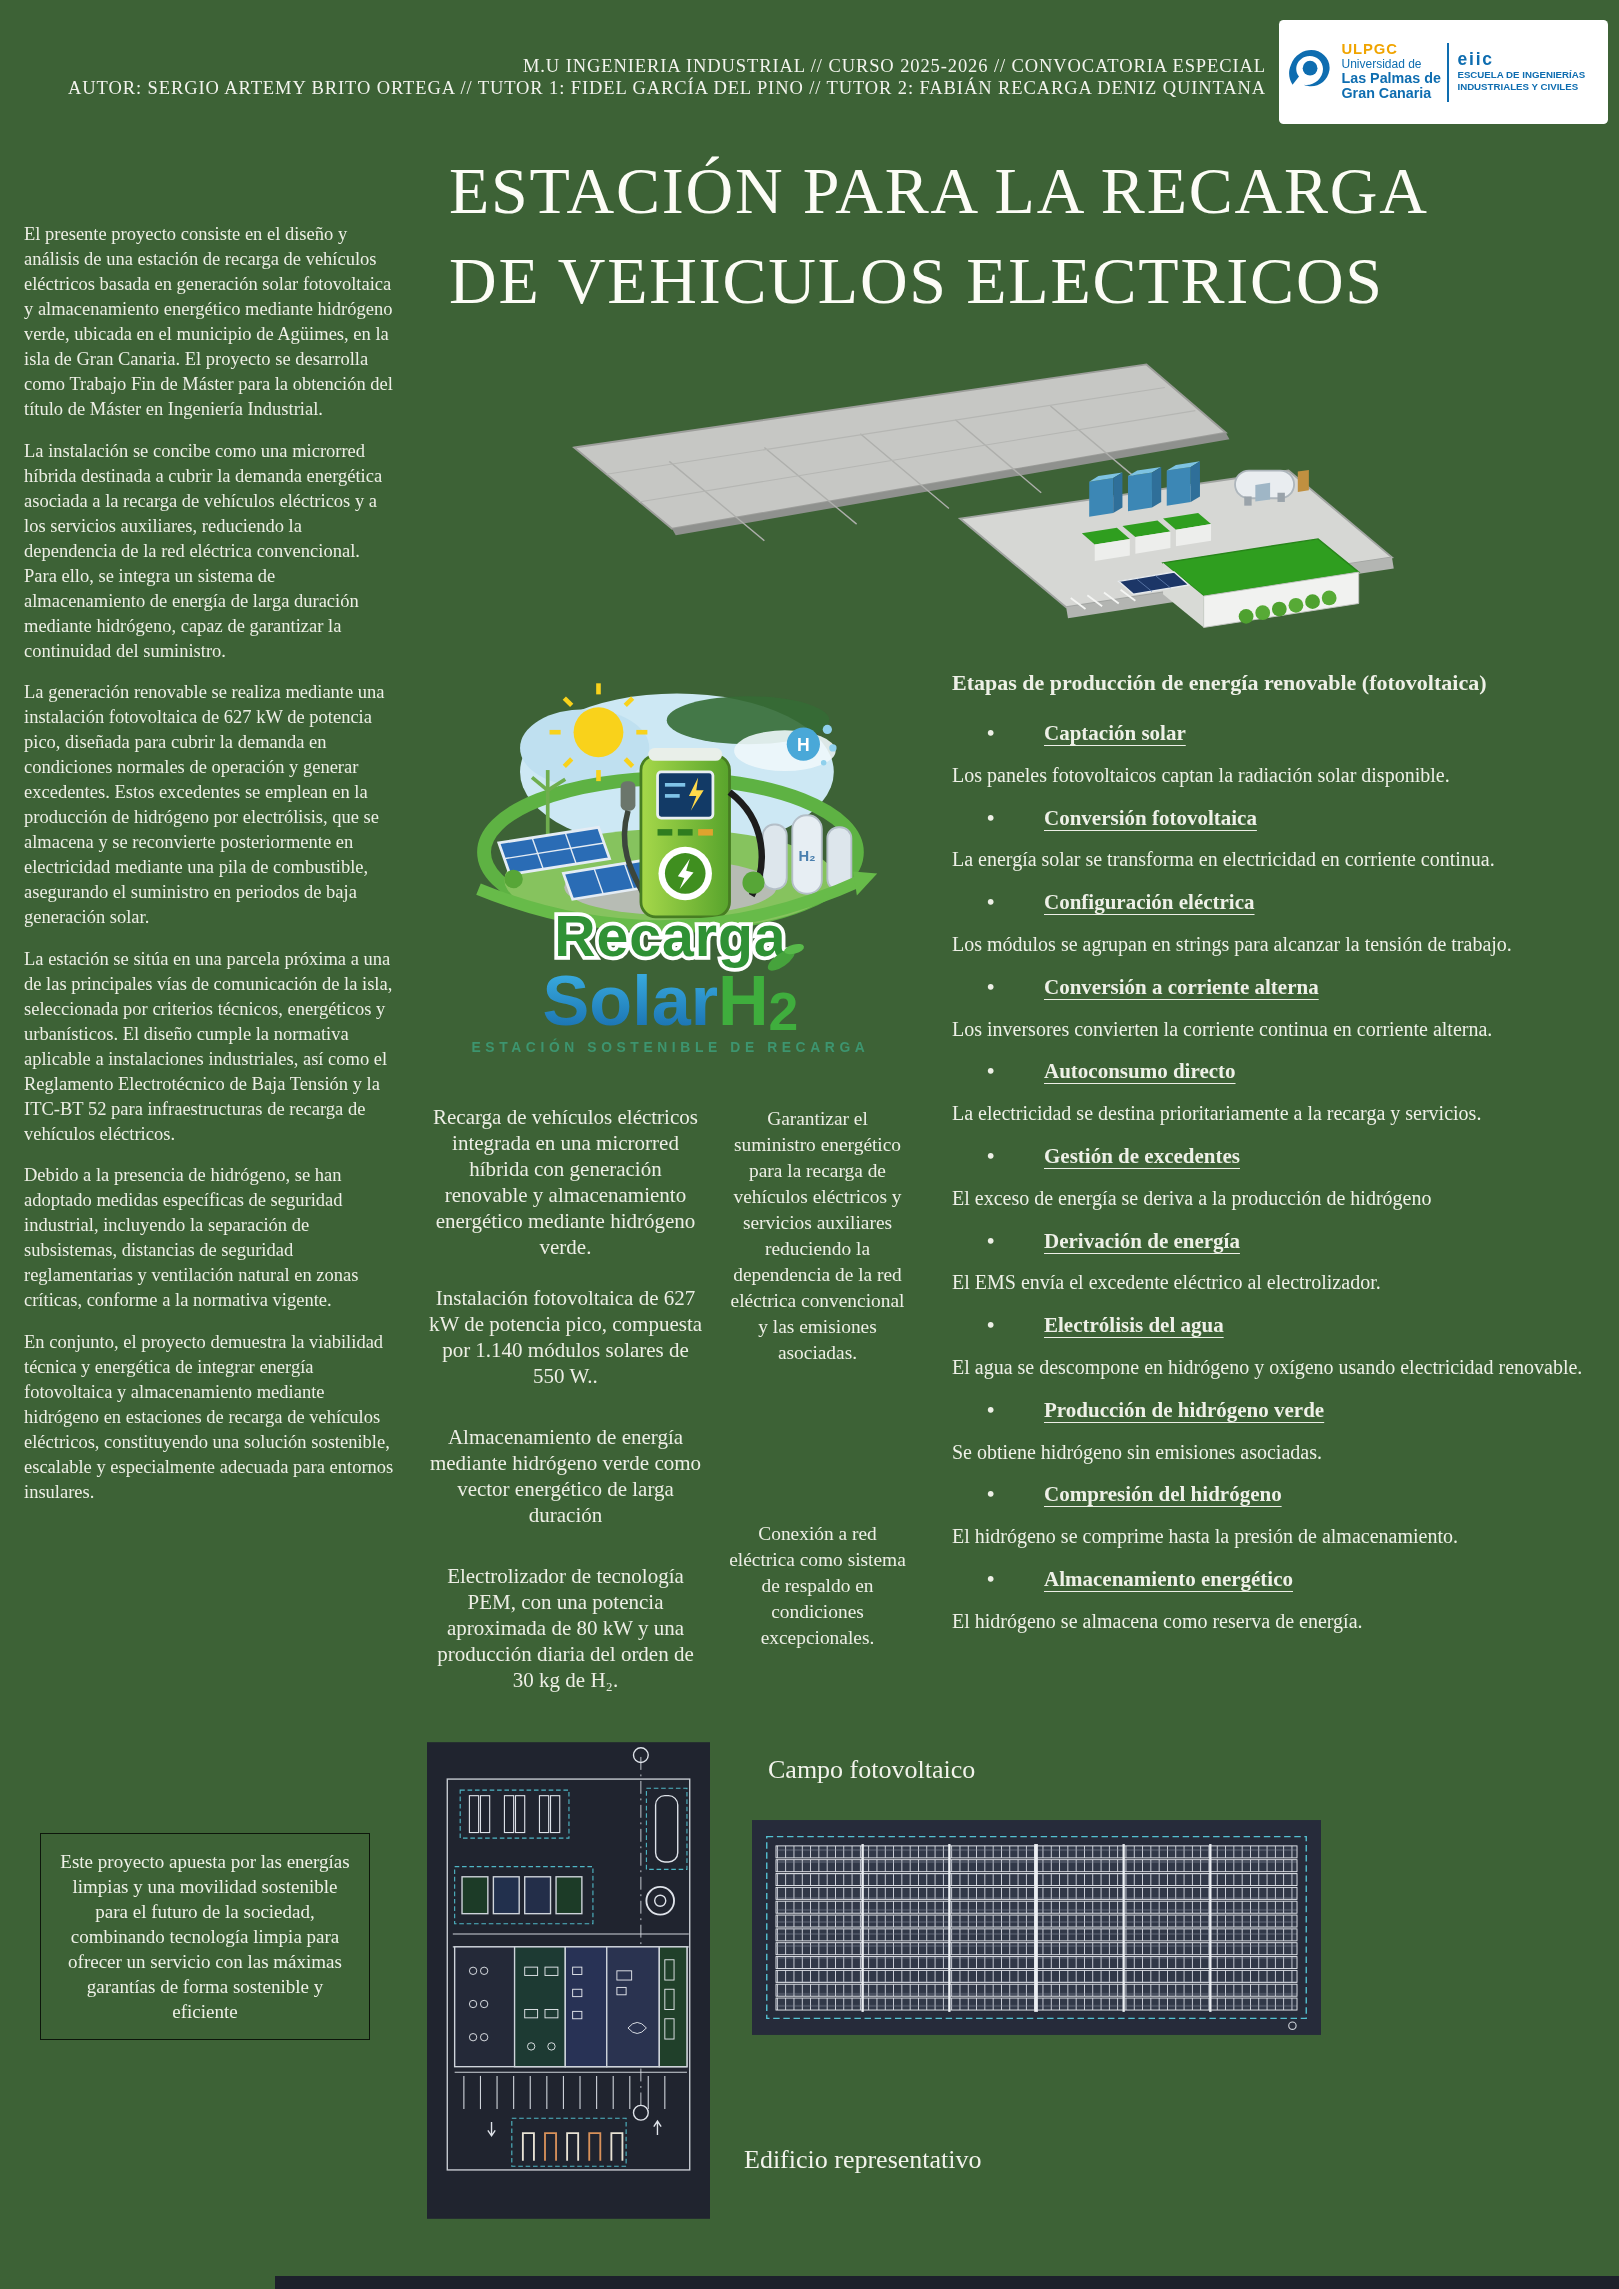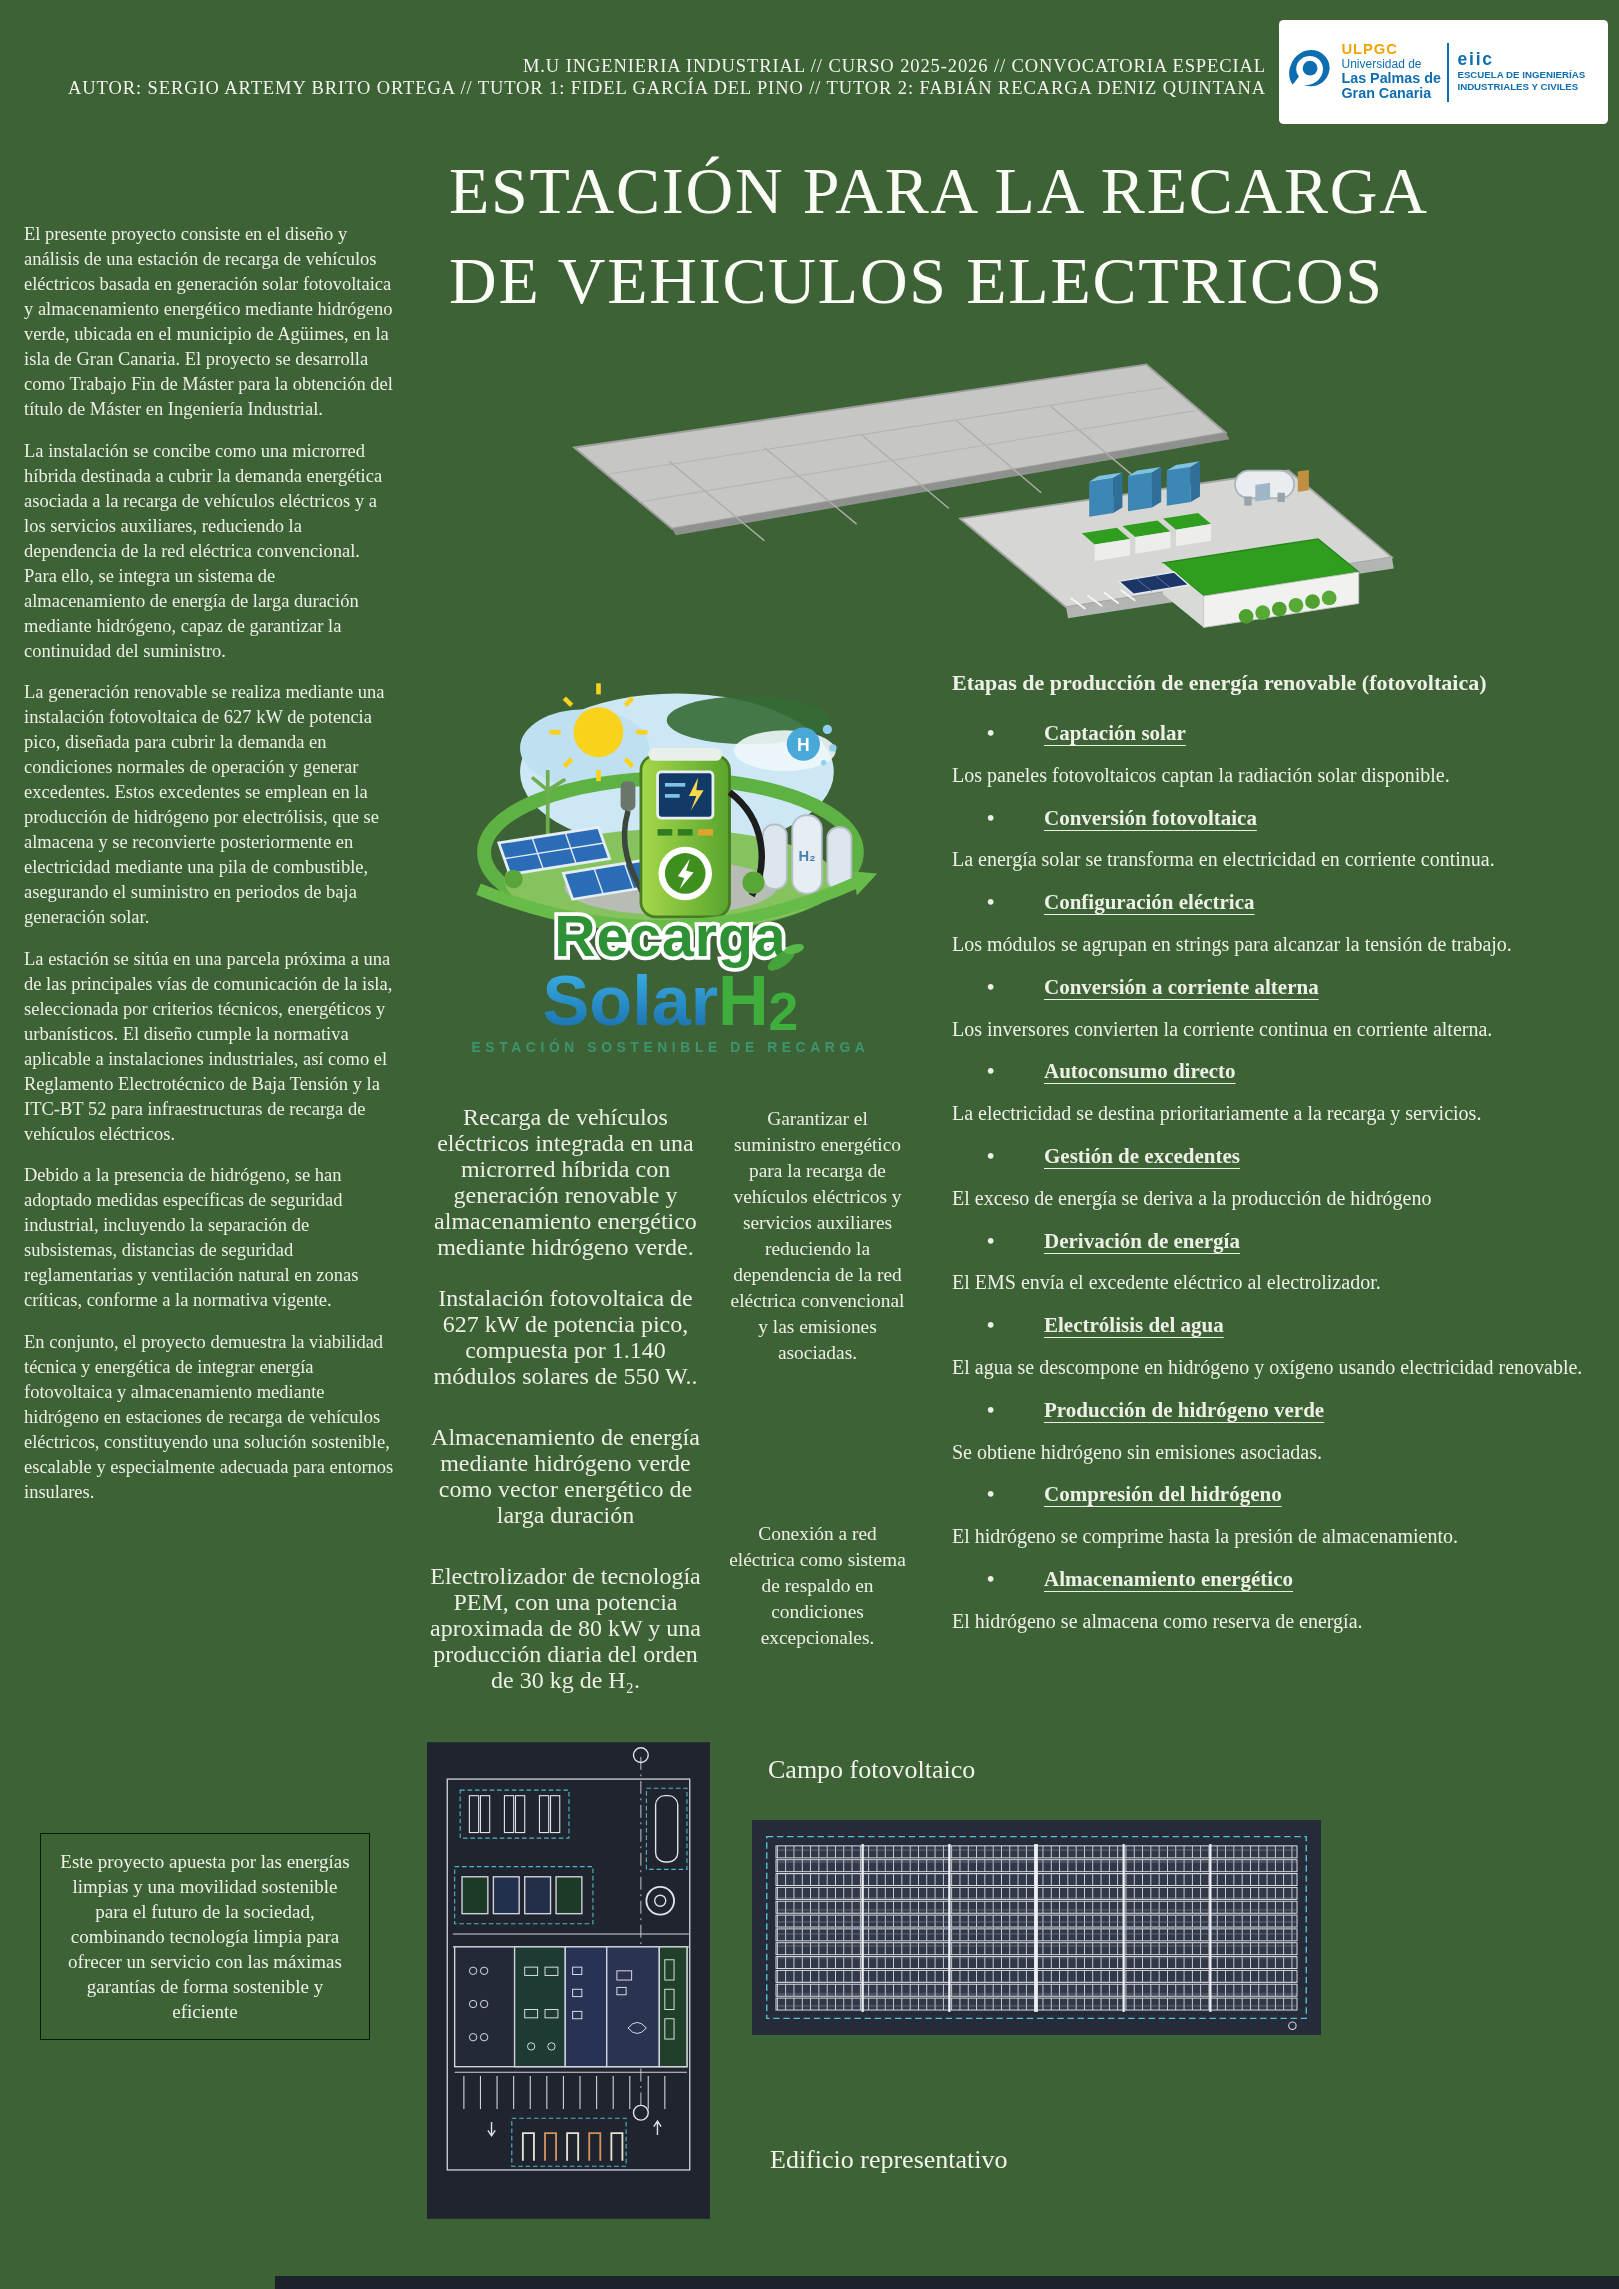--- a/index.html
+++ b/index.html
@@ -29,40 +29,40 @@
 
   
   .intro{position:absolute;left:24px;top:222px;width:371px;font-size:18.5px;line-height:25px;color:#edeee5;}
   .intro p{margin:0 0 16.6px 0;}
 
   
   .callout{position:absolute;left:40px;top:1833px;width:330px;box-sizing:border-box;border:1.8px solid #0d160b;
            padding:14.8px 14.8px;text-align:center;font-size:19px;line-height:25px;color:#eef0e7;}
 
   
-  .feature{position:absolute;left:426px;width:279px;text-align:center;font-size:24px;line-height:26px;color:#edeee5;}
+  .feature{position:absolute;left:426px;width:279px;text-align:center;font-size:21px;line-height:26px;color:#edeee5;}
   .f1{top:1104px;} .f2{top:1285px;} .f3{top:1424px;} .f4{top:1563px;}
 
   
   .objective{position:absolute;left:726px;width:183px;text-align:center;font-size:19.4px;line-height:26px;color:#edeee5;}
   .o1{top:1106px;text-align:center;} .o2{top:1521px;}
 
   
   .stages{position:absolute;left:952px;top:669px;width:668px;color:#eef0e7;}
   .stage-heading{font-weight:bold;font-size:22px;line-height:28px;margin:0 0 22px 0;}
   .stage-heading.second{margin-top:11px;}
   .stage-title{position:relative;font-weight:bold;font-size:21px;line-height:28px;margin:0 0 14.8px 0;padding-left:92px;}
   .stage-title .bullet{position:absolute;left:35px;top:0;font-size:21px;text-decoration:none;}
   .stage-title-text{text-decoration:underline;text-underline-offset:4.6px;text-decoration-thickness:1.4px;}
   .stage-desc{font-size:20px;line-height:27px;margin:0 0 14.8px 0;}
 
   
   .caption{position:absolute;font-size:26px;color:#f2f3ec;}
   .caption-pv{left:768px;top:1755px;}
-  .caption-building{left:770px;top:2145px;}
+  .caption-building{left:744px;top:2145px;}
 
   
   .render3d{position:absolute;left:517px;top:343px;width:886px;height:305px;}
   .brandlogo{position:absolute;left:460px;top:663px;width:420px;height:395px;}
   .floorplan{position:absolute;left:427px;top:1742px;width:283px;height:477px;}
   .pvfield{position:absolute;left:752px;top:1820px;width:569px;height:215px;}
 
   .footer-bar{position:absolute;left:275px;top:2276px;width:1345px;height:14px;background:#1d212b;}
 </style>
 </head>

